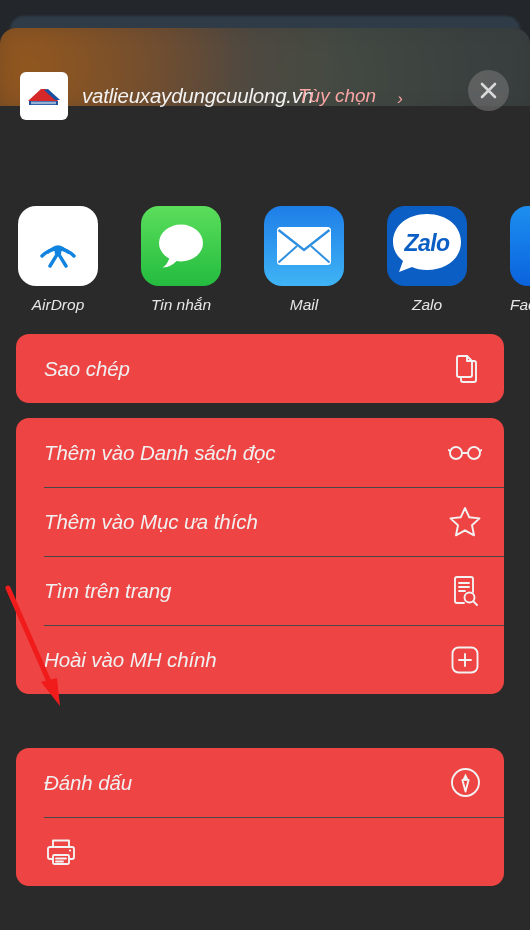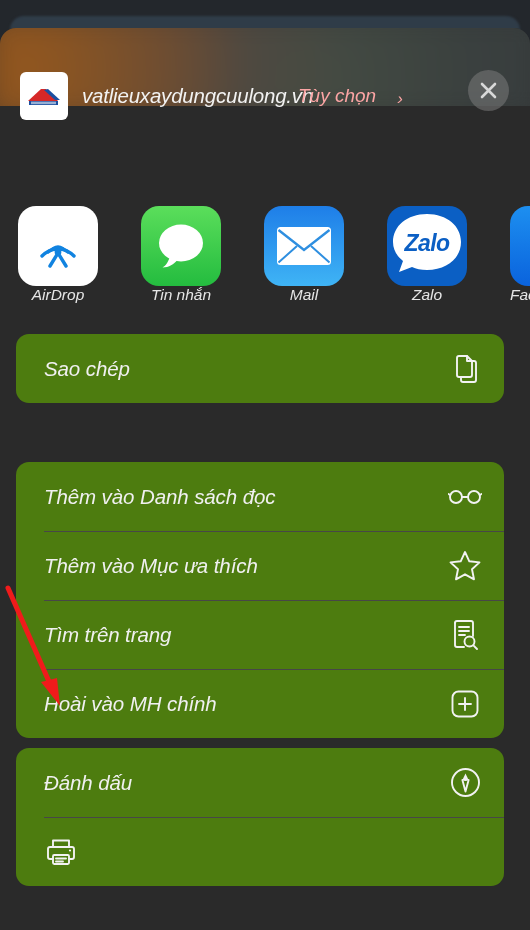--- a/index.html
+++ b/index.html
@@ -92,31 +92,31 @@
   .apps-row {
     position:absolute; left:0; top:178px; width:530px; height:125px;
     display:flex; align-items:flex-start; padding-left:18px; gap:43px;
   }
   .app { width:80px; flex:0 0 auto; text-align:center; }
   .app-icon {
     width:80px; height:80px; border-radius:18px; overflow:hidden;
     display:flex; align-items:center; justify-content:center;
   }
   .app-label {
-    color:#e6e6e6; font-size:15.5px;
+    margin-top:10px; color:#e6e6e6; font-size:15.5px;
     white-space:nowrap; overflow:hidden;
   }
   .app-clip { width:48px; overflow:hidden; }
   .app-clip .app-icon { width:80px; }
   .app-clip .app-label { text-align:left; }
 
   
   .card {
     position:absolute; left:16px; width:488px;
-    background:#4d7c0f; border-radius:13px; overflow:hidden;
+    background:#ef4444; border-radius:13px; overflow:hidden;
   }
   .row {
     position:relative; height:69px;
     display:flex; align-items:center;
     padding:0 22px 0 28px;
   }
   .row + .row::before {
     content:""; position:absolute; left:28px; right:0; top:0;
     height:1px; background:#474747;
   }
@@ -242,21 +242,21 @@
           <div class="row-label">Sao chép</div>
           <div class="row-icon">
             <svg width="30" height="32" viewBox="0 0 30 32">
               <path d="M9 3 h8 l5 5 v14 a2 2 0 0 1 -2 2 h-11 a2 2 0 0 1 -2 -2 v-17 a2 2 0 0 1 2 -2 z" stroke="#f2f2f2" fill="none" stroke-width="1.9" stroke-linecap="round" stroke-linejoin="round"></path>
               <path d="M17 3 v5 h5" stroke="#f2f2f2" fill="none" stroke-width="1.9" stroke-linecap="round" stroke-linejoin="round"></path>
               <path d="M22 8 h2 a2 2 0 0 1 2 2 v17 a2 2 0 0 1 -2 2 h-11 a2 2 0 0 1 -2 -2 v-2" stroke="#f2f2f2" fill="none" stroke-width="1.9" stroke-linecap="round" stroke-linejoin="round"></path>
             </svg>
           </div>
         </div>
       </div>
-    <div class="card" id="card-1" style="top:390px;margin-top:44px;">
+    <div class="card" id="card-1" style="top:390px;">
         <div class="row">
           <div class="row-label">Thêm vào Danh sách đọc</div>
           <div class="row-icon">
             <svg width="34" height="22" viewBox="0 0 34 22">
               <circle cx="8" cy="11" r="6" stroke="#f2f2f2" fill="none" stroke-width="1.9" stroke-linecap="round" stroke-linejoin="round"></circle>
               <circle cx="26" cy="11" r="6" stroke="#f2f2f2" fill="none" stroke-width="1.9" stroke-linecap="round" stroke-linejoin="round"></circle>
               <path d="M14 11 h6" stroke="#f2f2f2" fill="none" stroke-width="1.9" stroke-linecap="round" stroke-linejoin="round"></path>
               <path d="M2 9 L0.5 8" stroke="#f2f2f2" fill="none" stroke-width="1.9" stroke-linecap="round" stroke-linejoin="round"></path>
               <path d="M32 9 L33.5 8" stroke="#f2f2f2" fill="none" stroke-width="1.9" stroke-linecap="round" stroke-linejoin="round"></path>
             </svg>

